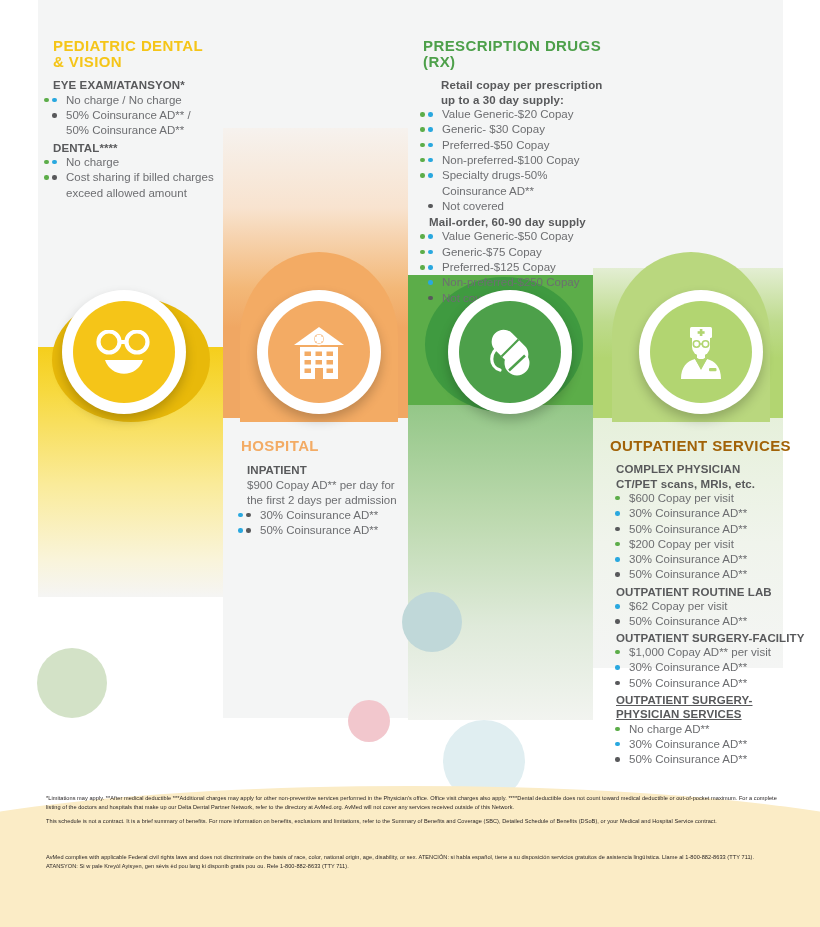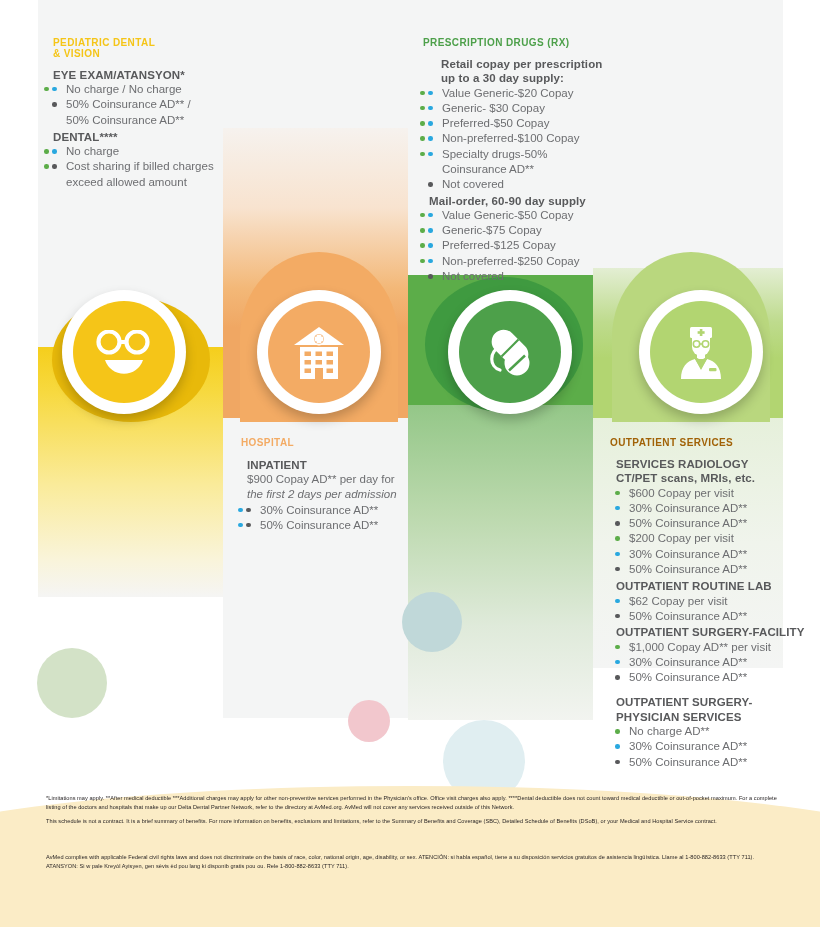--- a/index.html
+++ b/index.html
@@ -52,21 +52,21 @@
     background:#ffffff;box-shadow:0 6px 12px rgba(0,0,0,0.22);
     display:flex;align-items:center;justify-content:center;}
   .iconinner{width:102px;height:102px;border-radius:50%;
     display:flex;align-items:center;justify-content:center;}
   .iconinner svg{display:block;}
 
   
   .block{position:absolute;}
   .sect-title{
     font-weight:bold;letter-spacing:0.4px;line-height:1.08;
-    font-size:10px;text-transform:uppercase;font-stretch:condensed;
+    font-size:15px;text-transform:uppercase;font-stretch:condensed;
   }
   .sub-head{font-weight:bold;color:#58595b;font-size:11.5px;line-height:1.25;letter-spacing:.1px;}
   .plainline{color:#6d6e71;font-size:11.5px;line-height:1.32;}
   ul.bl{list-style:none;margin:0;padding:0;}
   ul.bl li{position:relative;color:#6d6e71;font-size:11.5px;line-height:1.33;padding-left:13px;}
   ul.bl li .bdot{position:absolute;top:5px;width:4.5px;height:4.5px;border-radius:50%;}
   ul.bl li .bdot.b1{left:-9px;}
   ul.bl li .bdot.b2{left:-1px;}
 
   
@@ -283,21 +283,21 @@
     </div>
   </div>
 
   <div class="block" style="left:241px;top:438px;width:180px;">
     <div class="sect-title" style="color:#f3ab64;">
       <span>HOSPITAL</span>
     </div>
     <div style="height:9px;"></div>
     <div class="sub-head" style="margin-left:6px;">INPATIENT</div>
     <div class="plainline" style="margin-left:6px;">$900 Copay AD** per day for</div>
-    <div class="plainline" style="margin-left:6px;font-style:italic;">the first 2 days per admission</div>
+    <div class="plainline" style="margin-left:6px;">the first 2 days per admission</div>
     <ul class="bl" style="margin-left:6px;">
       <li>
         <span class="bdot b1" style="background:#29a8df;"></span>
         <span class="bdot b2" style="background:#58595b;"></span>
         <span>30% Coinsurance AD**</span>
       </li>
       <li>
         <span class="bdot b1" style="background:#29a8df;"></span>
         <span class="bdot b2" style="background:#58595b;"></span>
         <span>50% Coinsurance AD**</span>
@@ -305,21 +305,21 @@
     </ul>
   </div>
 
   <div class="block" style="left:610px;top:438px;width:195px;">
     <div class="sect-title" style="color:#a16207;">
       <span>OUTPATIENT SERVICES</span>
     </div>
     <div style="height:8px;"></div>
 
     <div class="sub-head" style="margin-left:6px;">
-      <span>SERVICES RADIOLOGY</span><br>
+      <span>COMPLEX PHYSICIAN</span><br>
       <span>CT/PET scans, MRIs, etc.</span>
     </div>
     <ul class="bl" style="margin-left:6px;">
       <li><span class="bdot b2" style="background:#5cad49;"></span><span>$600 Copay per visit</span></li>
       <li><span class="bdot b2" style="background:#29a8df;"></span><span>30% Coinsurance AD**</span></li>
       <li><span class="bdot b2" style="background:#58595b;"></span><span>50% Coinsurance AD**</span></li>
     </ul>
 
     <ul class="bl" style="margin-left:6px;">
       <li><span class="bdot b2" style="background:#5cad49;"></span><span>$200 Copay per visit</span></li>
@@ -333,21 +333,21 @@
       <li><span class="bdot b2" style="background:#58595b;"></span><span>50% Coinsurance AD**</span></li>
     </ul>
 
     <div class="sub-head" style="margin-left:6px;margin-top:1px;">OUTPATIENT SURGERY-FACILITY</div>
     <ul class="bl" style="margin-left:6px;">
       <li><span class="bdot b2" style="background:#5cad49;"></span><span>$1,000 Copay AD** per visit</span></li>
       <li><span class="bdot b2" style="background:#29a8df;"></span><span>30% Coinsurance AD**</span></li>
       <li><span class="bdot b2" style="background:#58595b;"></span><span>50% Coinsurance AD**</span></li>
     </ul>
 
-    <div class="sub-head" style="margin-left:6px;margin-top:10px;">
+    <div class="sub-head" style="margin-left:6px;margin-top:2px;text-decoration:underline;">
       <span>OUTPATIENT SURGERY-</span><br>
       <span>PHYSICIAN SERVICES</span>
     </div>
     <ul class="bl" style="margin-left:6px;">
       <li><span class="bdot b2" style="background:#5cad49;"></span><span>No charge AD**</span></li>
       <li><span class="bdot b2" style="background:#29a8df;"></span><span>30% Coinsurance AD**</span></li>
       <li><span class="bdot b2" style="background:#58595b;"></span><span>50% Coinsurance AD**</span></li>
     </ul>
   </div>
 

